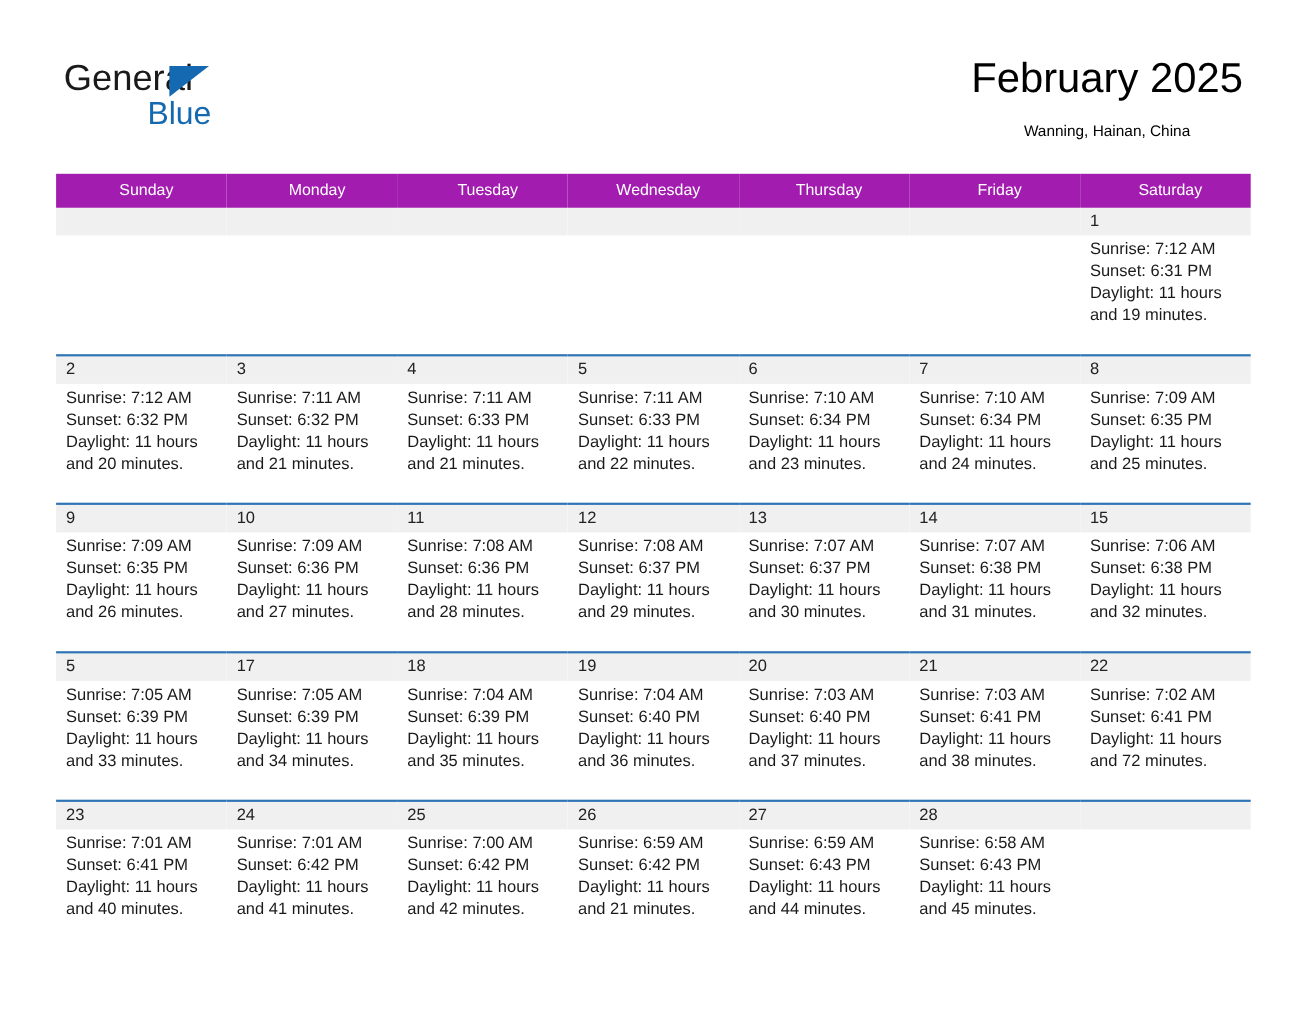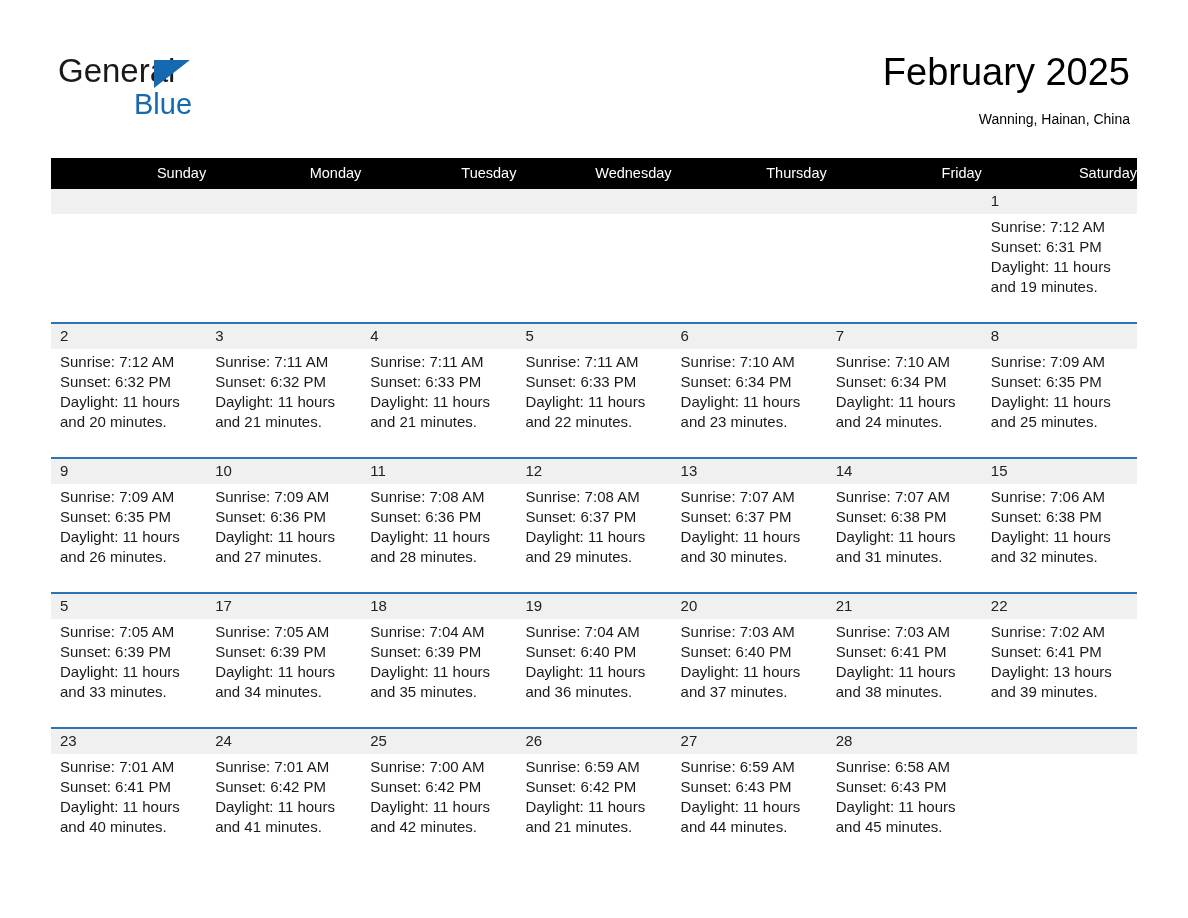--- a/index.html
+++ b/index.html
@@ -63,21 +63,21 @@
     font-size: 29px;
     color: #1569b0;
     line-height: 38px;
     white-space: nowrap;
   }
 
   .title-block {
     position: absolute;
     right: 58px;
     top: 48px;
-    text-align: right;
+    text-align: center;
   }
   .cal-title {
     font-size: 38px;
     line-height: 48px;
     color: #000000;
     white-space: nowrap;
   }
   .cal-subtitle {
     font-size: 14px;
     line-height: 30px;
@@ -91,25 +91,25 @@
     position: absolute;
     left: 51px;
     top: 158px;
     width: 1086px;
     border-collapse: collapse;
     table-layout: fixed;
   }
   .cal col { width: 155.14px; }
 
   .cal thead th {
-    background: #000000;
+    background: #a21caf;
     color: #ffffff;
     font-size: 14.5px;
     font-weight: normal;
-    text-align: right;
+    text-align: center;
     padding: 7px 0 8px 9px;
     height: 16px;
     vertical-align: middle;
   }
 
   .cal tbody td {
     vertical-align: top;
     padding: 0;
     border-top: 2px solid #2e74b5;
     background: #ffffff;
@@ -373,21 +373,21 @@
               <div>Sunrise: 7:03 AM</div>
               <div>Sunset: 6:41 PM</div>
               <div class="daylight">Daylight: 11 hours and 38 minutes.</div>
             </div>
           </td>
           <td>
             <div class="daynum">22</div>
             <div class="details">
               <div>Sunrise: 7:02 AM</div>
               <div>Sunset: 6:41 PM</div>
-              <div class="daylight">Daylight: 13 hours and 39 minutes.</div>
+              <div class="daylight">Daylight: 11 hours and 72 minutes.</div>
             </div>
           </td>
         </tr>
         <tr>
           <td>
             <div class="daynum">23</div>
             <div class="details">
               <div>Sunrise: 7:01 AM</div>
               <div>Sunset: 6:41 PM</div>
               <div class="daylight">Daylight: 11 hours and 40 minutes.</div>

